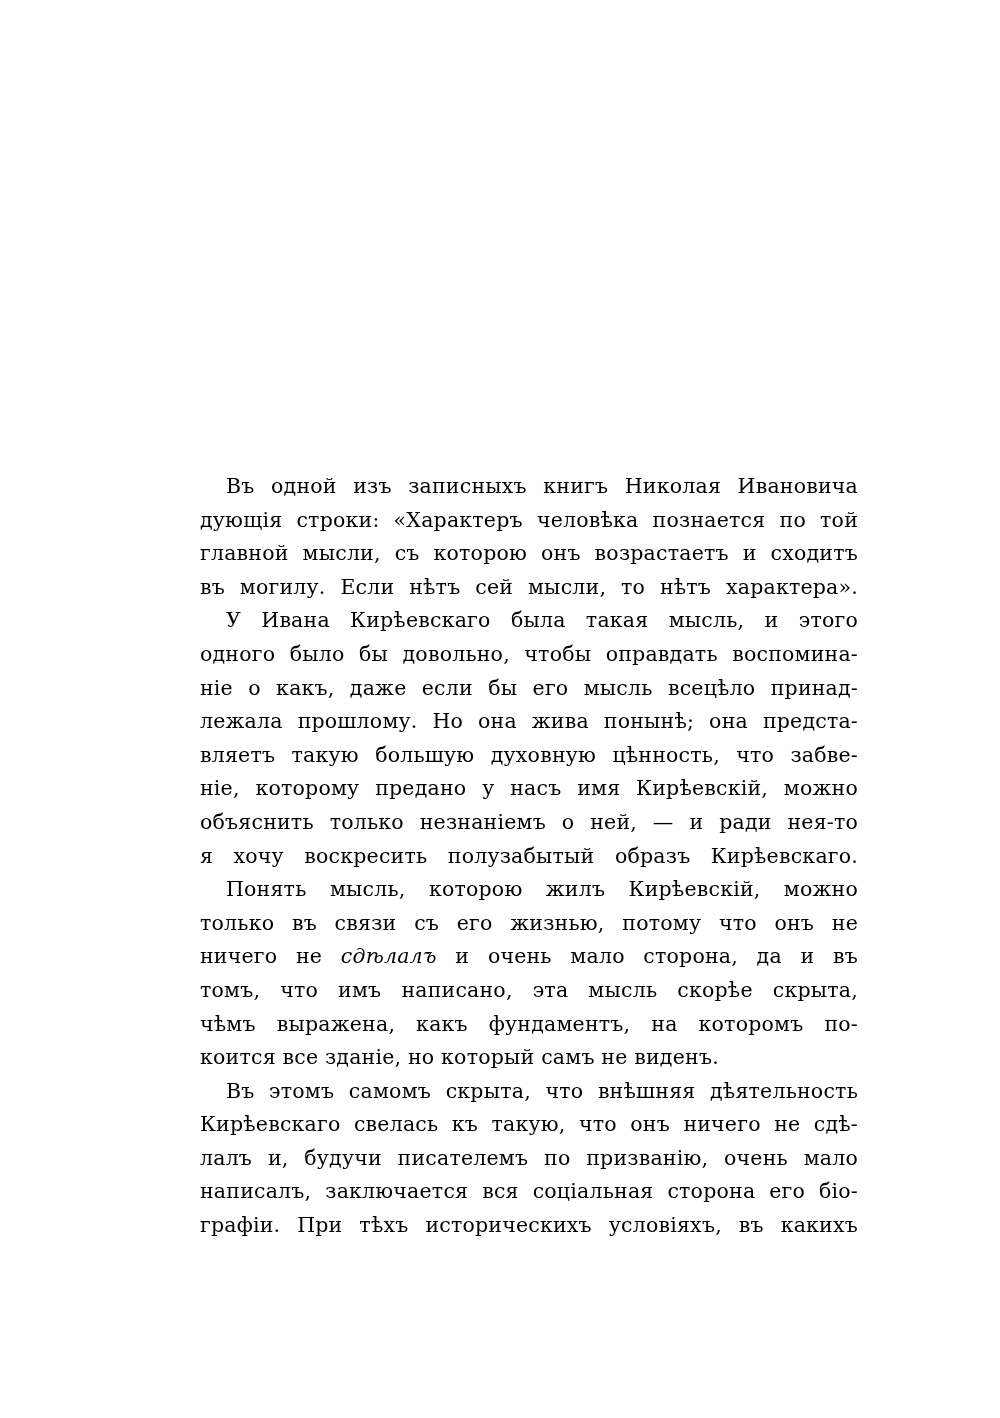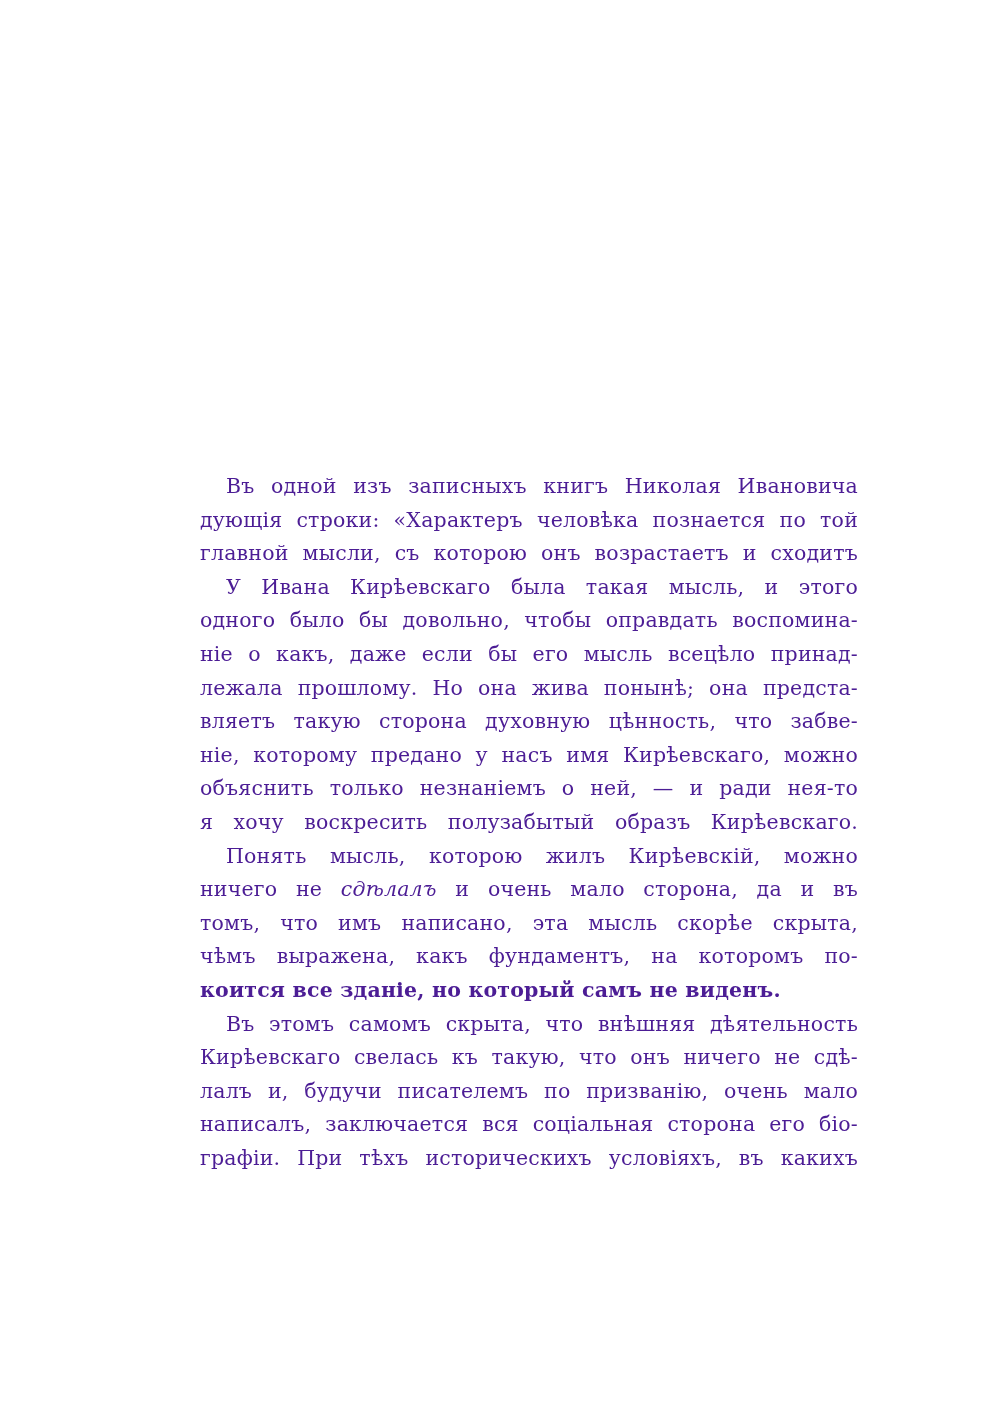--- a/index.html
+++ b/index.html
@@ -18,69 +18,70 @@
       left: 0; top: 0;
       width: 1000px;
       height: 1418px;
       background: #ffffff;
     }
     .text-block {
       position: absolute;
       left: 200px;
       top: 470px;
       width: 658px;
-      color: #4c1d95;
+      color: #000000;
       font-family: "DejaVu Serif", "Liberation Serif", serif;
       font-size: 20.5px;
       letter-spacing: 0.2px;
     }
     .line {
       position: relative;
       height: 33.6px;
       line-height: 33.6px;
       white-space: nowrap;
       text-align: justify;
       text-align-last: justify;
     }
     .line.indent {
       padding-left: 26px;
     }
     .line.last {
       text-align-last: left;
-      font-weight: bold;
     }
     .ital {
       font-style: italic;
     }
   </style>
 </head>
 <body>
 
 <div class="page">
   <div class="text-block">
 
     <div>
       <div class="line indent">Въ одной изъ записныхъ книгъ Николая Ивановича</div>
       <div class="line">дующія строки: «Характеръ человѣка познается по той</div>
       <div class="line">главной мысли, съ которою онъ возрастаетъ и сходитъ</div>
+      <div class="line">въ могилу. Если нѣтъ сей мысли, то нѣтъ характера».</div>
     </div>
 
     <div>
       <div class="line indent">У Ивана Кирѣевскаго была такая мысль, и этого</div>
       <div class="line">одного было бы довольно, чтобы оправдать воспомина-</div>
       <div class="line">ніе о какъ, даже если бы его мысль всецѣло принад-</div>
       <div class="line">лежала прошлому. Но она жива понынѣ; она предста-</div>
-      <div class="line">вляетъ такую сторона духовную цѣнность, что забве-</div>
-      <div class="line">ніе, которому предано у насъ имя Кирѣевскаго, можно</div>
+      <div class="line">вляетъ такую большую духовную цѣнность, что забве-</div>
+      <div class="line">ніе, которому предано у насъ имя Кирѣевскій, можно</div>
       <div class="line">объяснить только незнаніемъ о ней, — и ради нея-то</div>
       <div class="line">я хочу воскресить полузабытый образъ Кирѣевскаго.</div>
     </div>
 
     <div>
       <div class="line indent">Понять мысль, которою жилъ Кирѣевскій, можно</div>
+      <div class="line">только въ связи съ его жизнью, потому что онъ не</div>
       <div class="line"><span>ничего не </span><span class="ital">сдѣлалъ</span><span> и очень мало сторона, да и въ</span></div>
       <div class="line">томъ, что имъ написано, эта мысль скорѣе скрыта,</div>
       <div class="line">чѣмъ выражена, какъ фундаментъ, на которомъ по-</div>
       <div class="line last">коится все зданіе, но который самъ не виденъ.</div>
     </div>
 
     <div>
       <div class="line indent">Въ этомъ самомъ скрыта, что внѣшняя дѣятельность</div>
       <div class="line">Кирѣевскаго свелась къ такую, что онъ ничего не сдѣ-</div>
       <div class="line">лалъ и, будучи писателемъ по призванію, очень мало</div>

